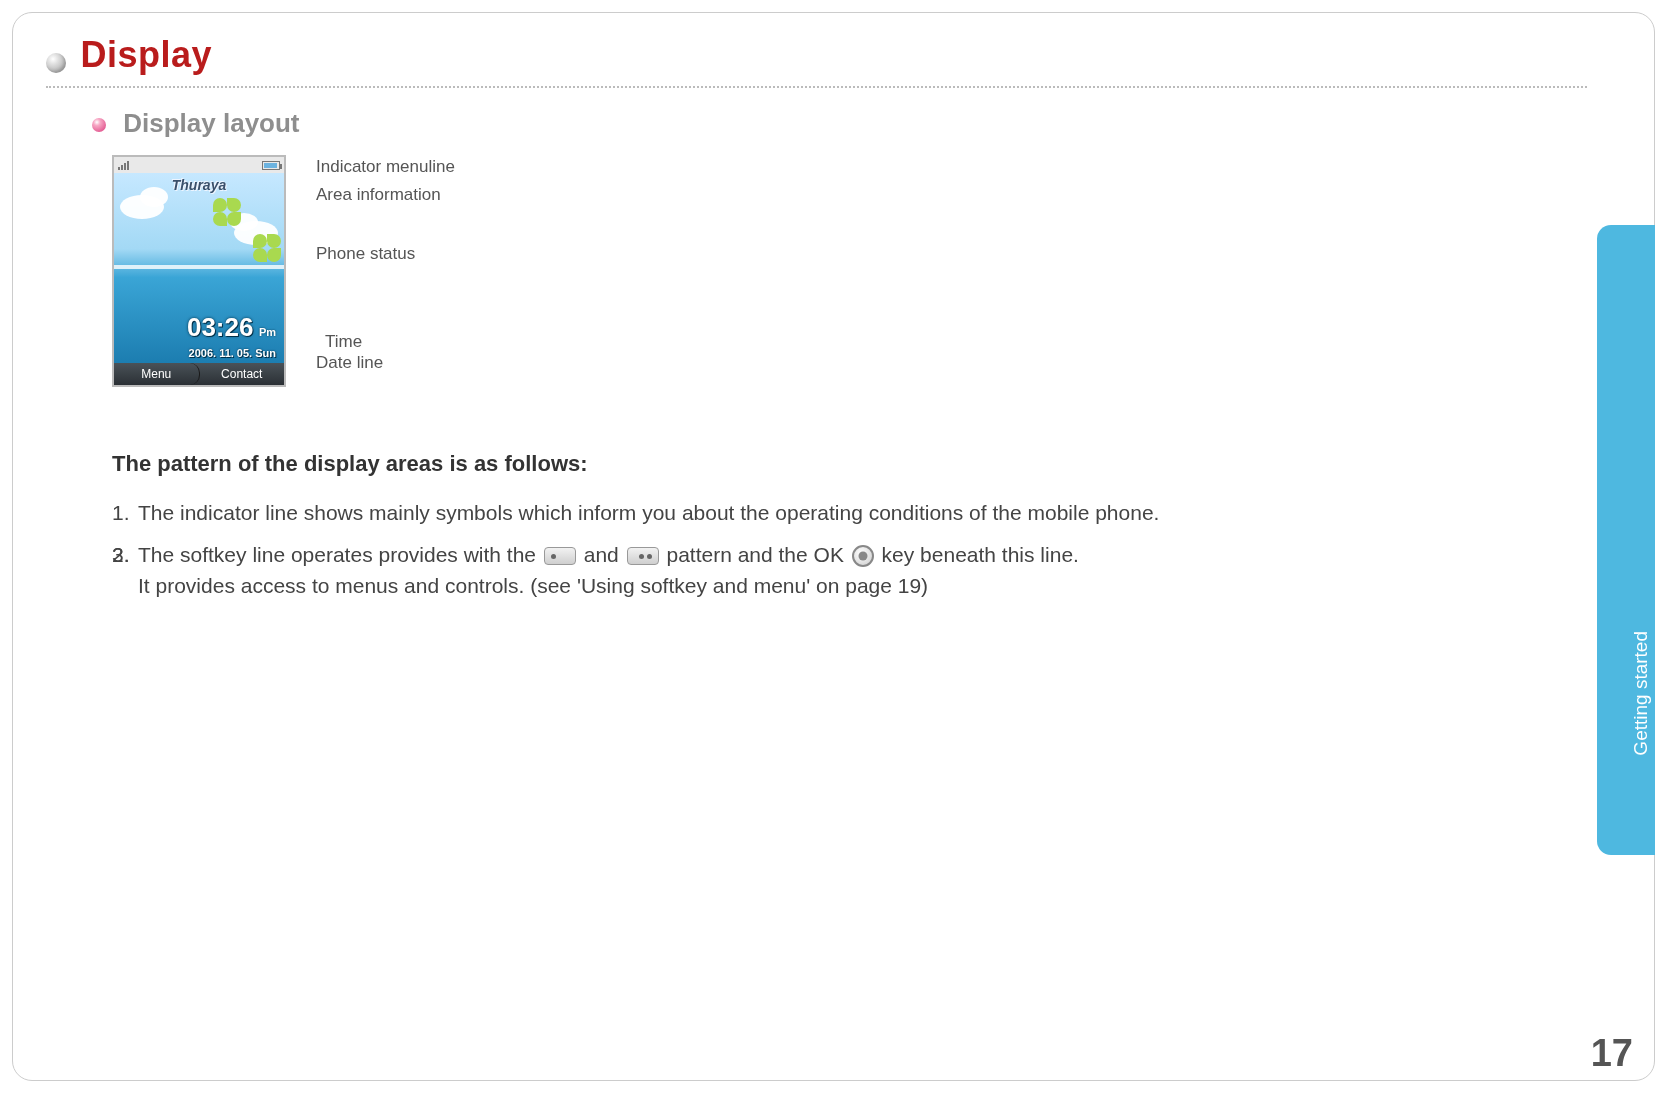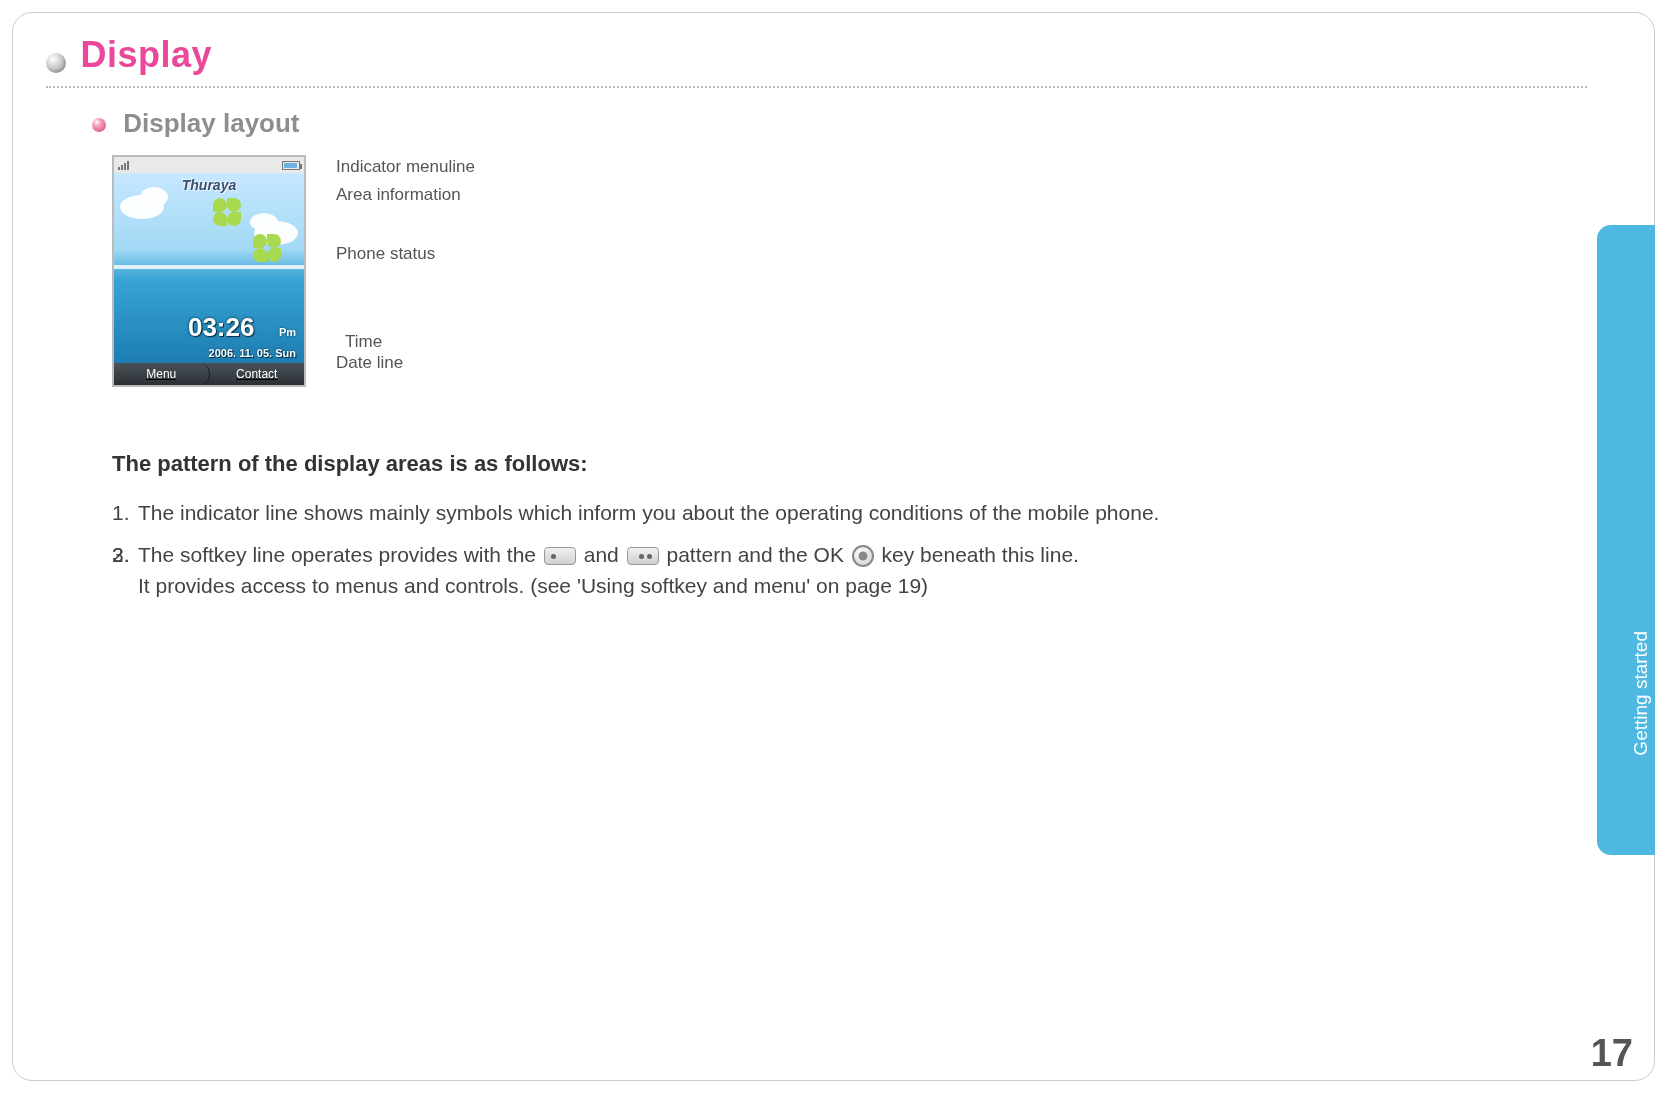--- a/index.html
+++ b/index.html
@@ -23,21 +23,21 @@
   .content {
     position: absolute;
     left: 46px;
     top: 34px;
     right: 80px;
     bottom: 60px;
   }
   .page-title {
     font-size: 36px;
     font-weight: bold;
-    color: #ec4899;
+    color: #b91c1c;
     letter-spacing: 0.5px;
   }
   .title-bullet {
     display: inline-block;
     width: 20px;
     height: 20px;
     border-radius: 50%;
     background: radial-gradient(circle at 35% 30%, #fff 0%, #ddd 30%, #aaa 80%);
     vertical-align: middle;
     margin-right: 10px;
@@ -68,25 +68,24 @@
     margin-right: 10px;
   }
   .layout-row {
     display: flex;
     align-items: flex-start;
     gap: 30px;
     margin-left: 20px;
   }
   
   .phone {
-    width: 194px;
+    width: 174px;
     border: 2px solid #bbb;
     background: #fff;
     flex-shrink: 0;
-    text-decoration: underline;
   }
   .phone-status {
     height: 16px;
     background: #e9e9e9;
     display: flex;
     justify-content: space-between;
     align-items: center;
     padding: 0 4px;
     font-size: 9px;
     color: #666;
@@ -155,21 +154,21 @@
     font-weight: bold;
     color: #fff;
     text-shadow: 0 0 3px #003049, 1px 1px 0 #003049;
     display: inline-block;
   }
   .time-ampm {
     font-size: 11px;
     font-weight: bold;
     color: #fff;
     text-shadow: 0 0 2px #003049;
-    margin-left: 20px;
+    margin-left: 1px;
   }
   .date-small {
     position: absolute;
     bottom: 4px;
     right: 8px;
     font-size: 11px;
     font-weight: bold;
     color: #fff;
     text-shadow: 0 0 2px #003049, 1px 1px 0 #003049;
   }

